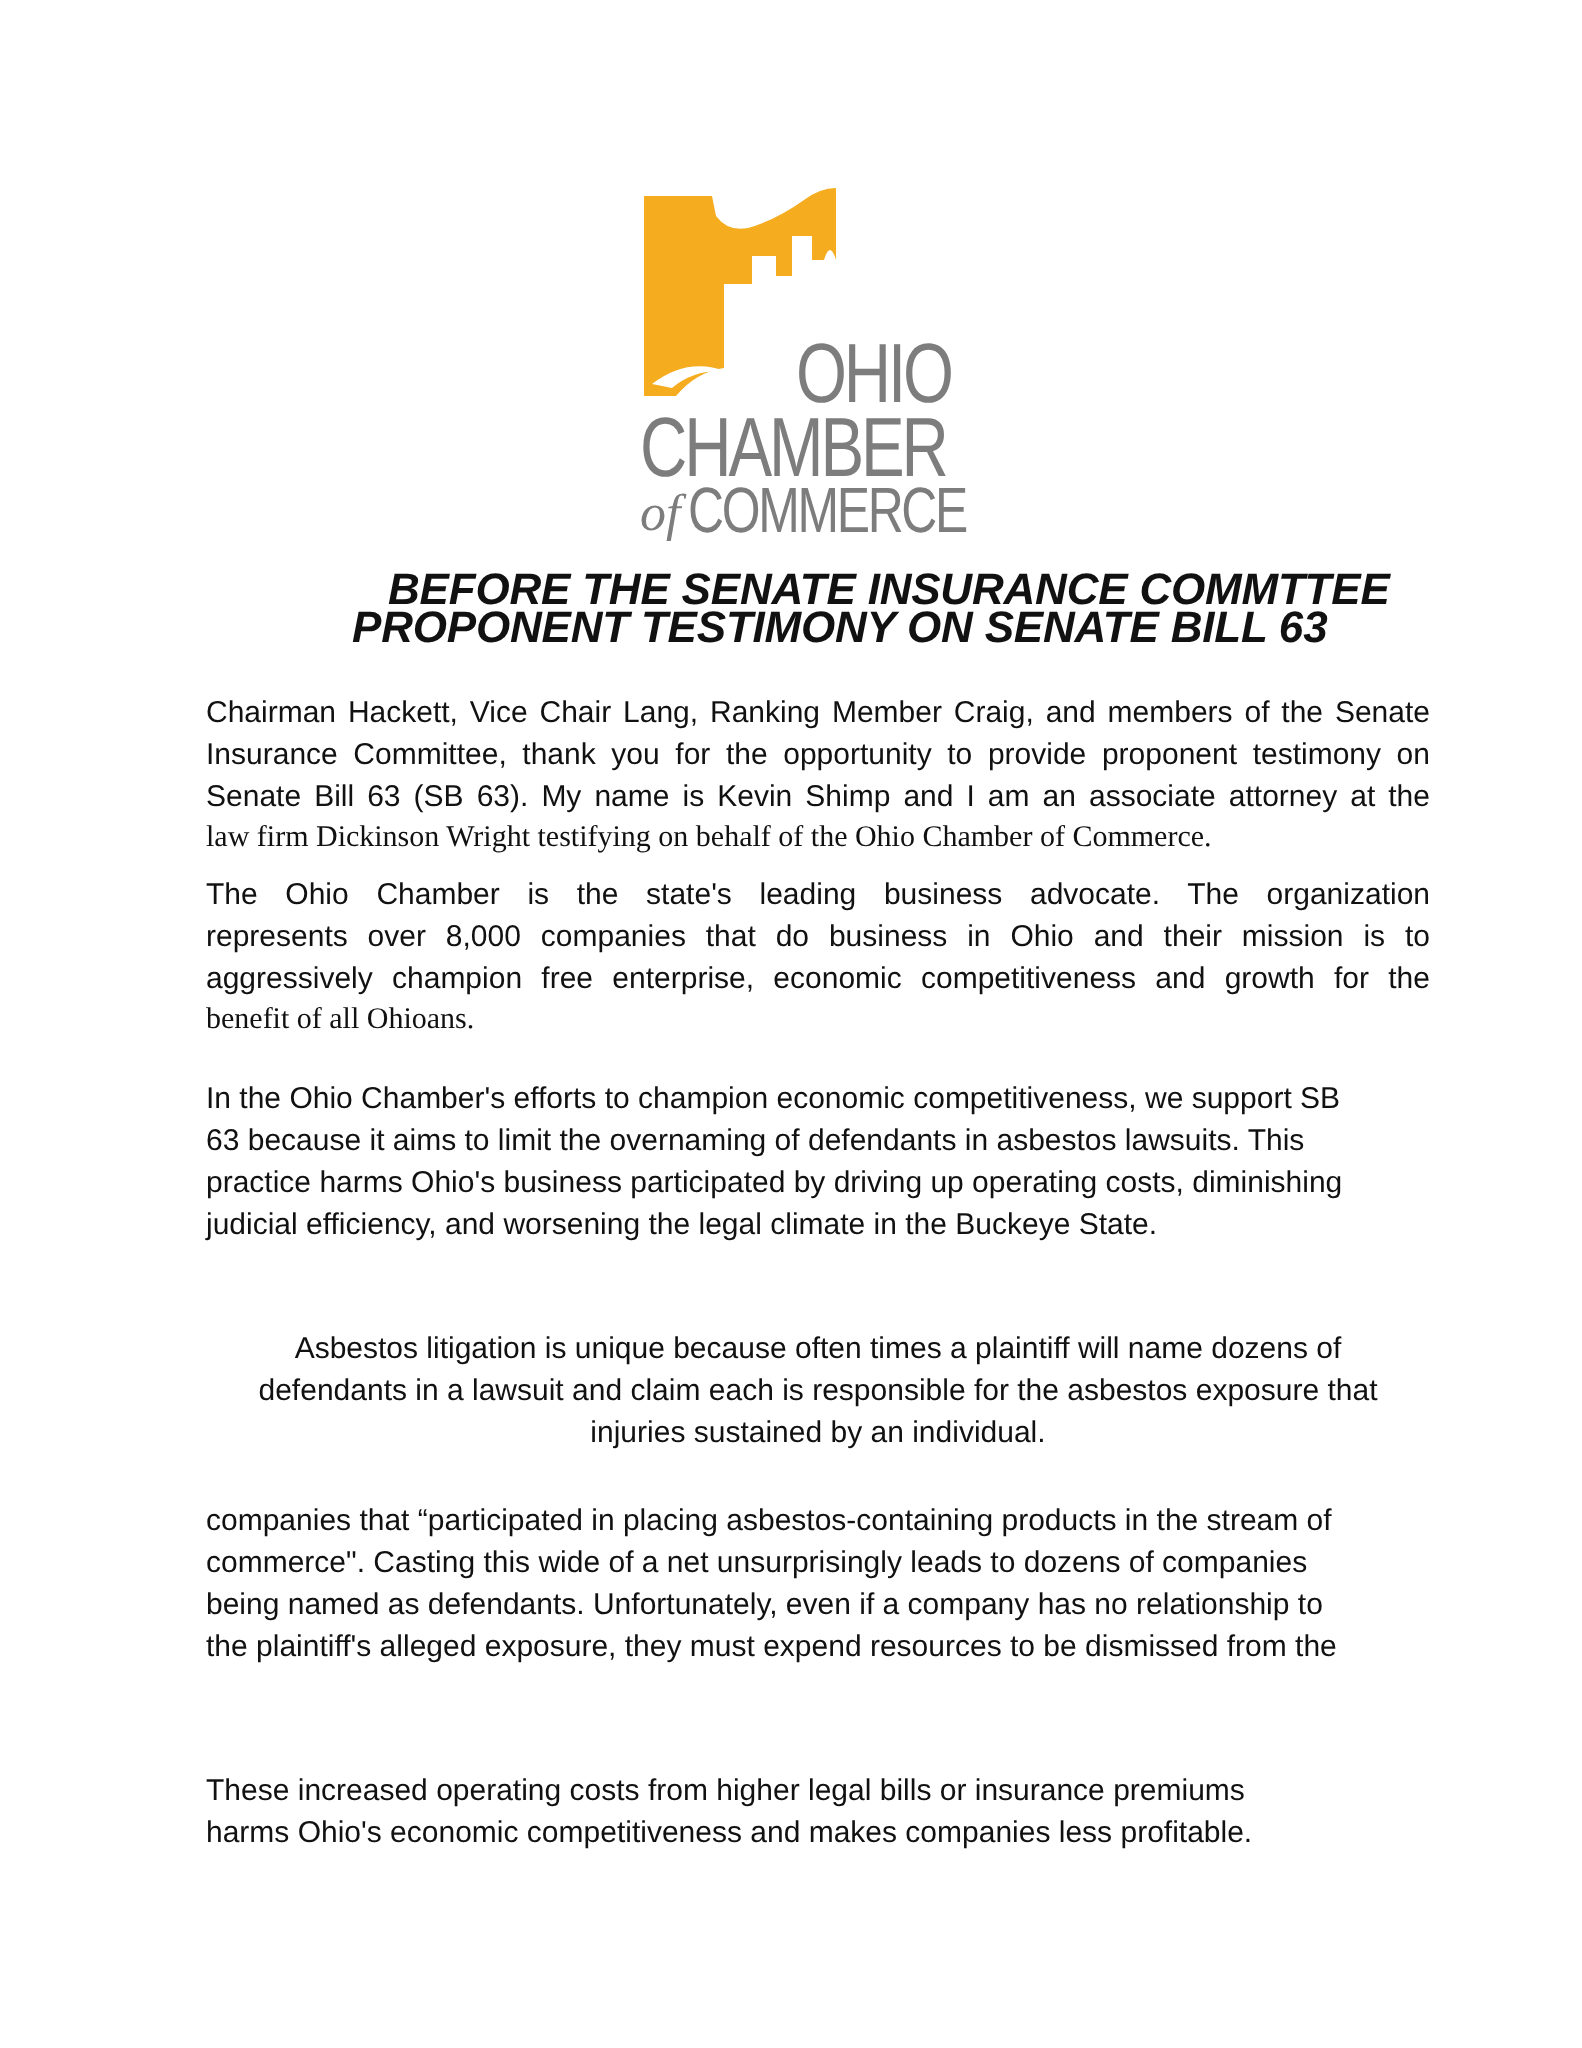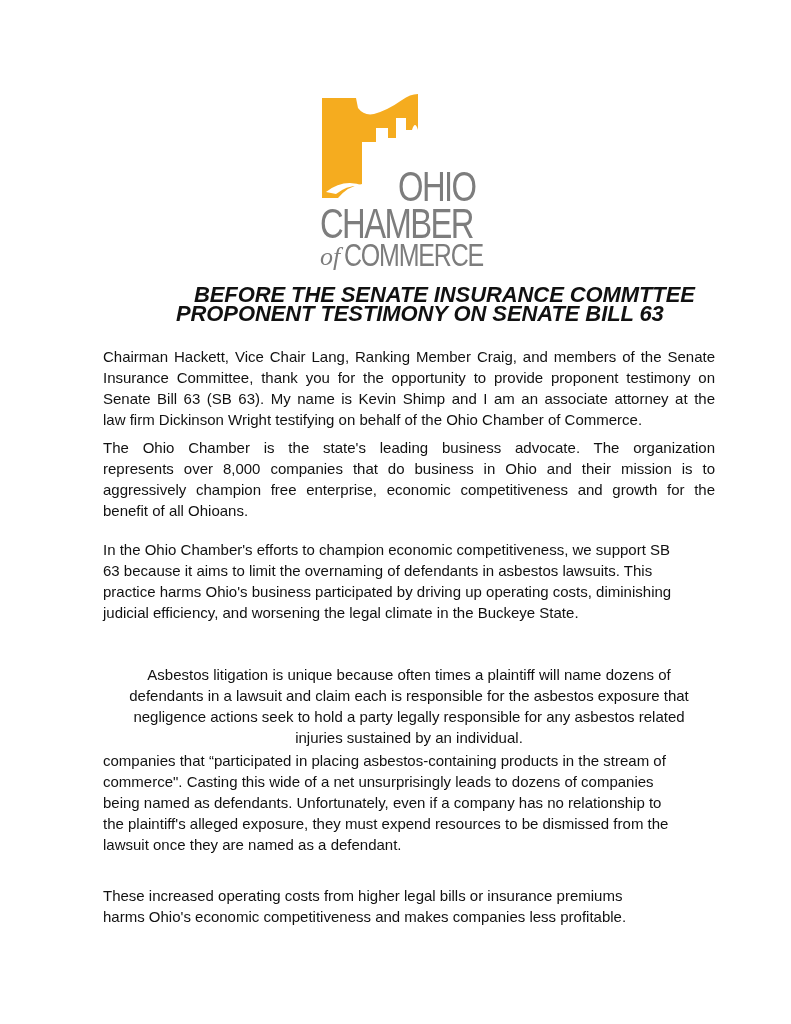--- a/index.html
+++ b/index.html
@@ -88,20 +88,21 @@
       margin-left: 12px;
     }
     .para .ln { display: block; white-space: nowrap; }
     .para.justify .ln {
       text-align: justify;
       text-align-last: justify;
       white-space: normal;
     }
     .para.justify .ln.last {
       text-align-last: left;
+      font-family: Liberation Serif, serif;
     }
     #p1 { top: 346px; }
     #p2 { top: 437px; }
     #p3 { top: 539px; }
     #p4 { top: 664px; text-align: center; }
     #p5 { top: 750px; }
     #p6 { top: 885px; }
   </style>
 </head>
 <body>
@@ -153,28 +154,26 @@
 <div class="para" id="p3">
   <span class="ln">In the Ohio Chamber's efforts to champion economic competitiveness, we support SB</span>
   <span class="ln">63 because it aims to limit the overnaming of defendants in asbestos lawsuits. This</span>
   <span class="ln">practice harms Ohio's business participated by driving up operating costs, diminishing</span>
   <span class="ln">judicial efficiency, and worsening the legal climate in the Buckeye State.</span>
 </div>
 
 <div class="para" id="p4">
   <span class="ln">Asbestos litigation is unique because often times a plaintiff will name dozens of</span>
   <span class="ln">defendants in a lawsuit and claim each is responsible for the asbestos exposure that</span>
-  <span class="ln">negligence actions seek to hold a party legally responsible for any asbestos related</span>
   <span class="ln">injuries sustained by an individual.</span>
 </div>
 
 <div class="para" id="p5">
   <span class="ln">companies that “participated in placing asbestos-containing products in the stream of</span>
   <span class="ln">commerce". Casting this wide of a net unsurprisingly leads to dozens of companies</span>
   <span class="ln">being named as defendants. Unfortunately, even if a company has no relationship to</span>
   <span class="ln">the plaintiff's alleged exposure, they must expend resources to be dismissed from the</span>
-  <span class="ln">lawsuit once they are named as a defendant.</span>
 </div>
 
 <div class="para" id="p6">
   <span class="ln">These increased operating costs from higher legal bills or insurance premiums</span>
   <span class="ln">harms Ohio's economic competitiveness and makes companies less profitable.</span>
 </div>
 
 </body></html>

